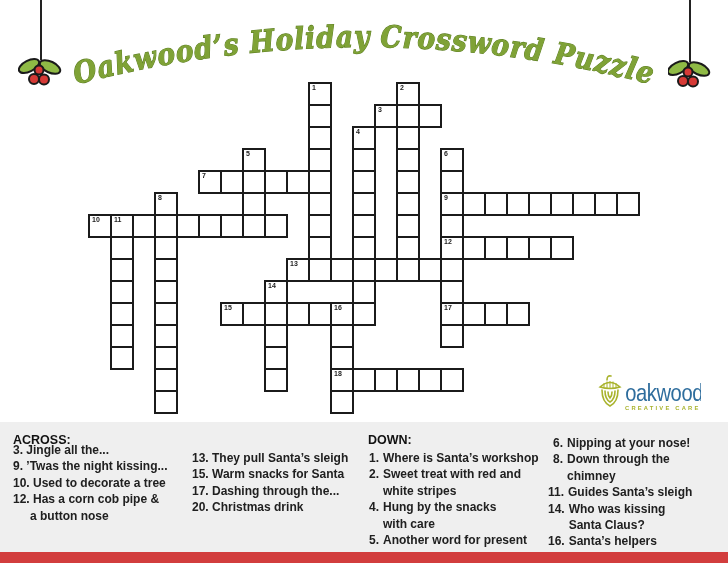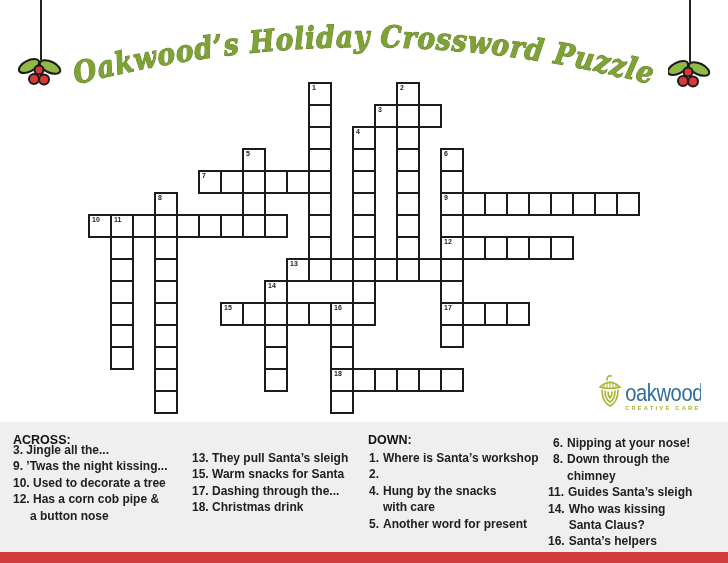--- a/index.html
+++ b/index.html
@@ -259,30 +259,32 @@
         <div class="clue-a"><span class="num">3.</span><span class="txt"> Jingle all the...</span></div>
         <div class="clue-a"><span class="num">9.</span><span class="txt"> ’Twas the night kissing...</span></div>
         <div class="clue-a"><span class="num">10.</span><span class="txt"> Used to decorate a tree</span></div>
         <div class="clue-a"><span class="num">12.</span><span class="txt"> Has a corn cob pipe &amp;
 a button nose</span></div>
       </div>
     <div class="clue-col ac2" id="across-col2">
         <div class="clue-a"><span class="num">13.</span><span class="txt"> They pull Santa’s sleigh</span></div>
         <div class="clue-a"><span class="num">15.</span><span class="txt"> Warm snacks for Santa</span></div>
         <div class="clue-a"><span class="num">17.</span><span class="txt"> Dashing through the...</span></div>
-        <div class="clue-a"><span class="num">18.</span><span class="txt"> Christmas drink</span></div>
+        <div class="clue-a"><span class="num">20.</span><span class="txt"> Christmas drink</span></div>
       </div>
     <div class="sec-h h-down">DOWN:</div>
     <div class="clue-col dc1" id="down-col1">
         <div class="clue-d">
           <span class="num">1.</span>
           <span class="txt">Where is Santa’s workshop</span>
         </div>
         <div class="clue-d">
           <span class="num">2.</span>
+          <span class="txt">Sweet treat with red and
+white stripes</span>
         </div>
         <div class="clue-d">
           <span class="num">4.</span>
           <span class="txt">Hung by the snacks
 with care</span>
         </div>
         <div class="clue-d">
           <span class="num">5.</span>
           <span class="txt">Another word for present</span>
         </div>

